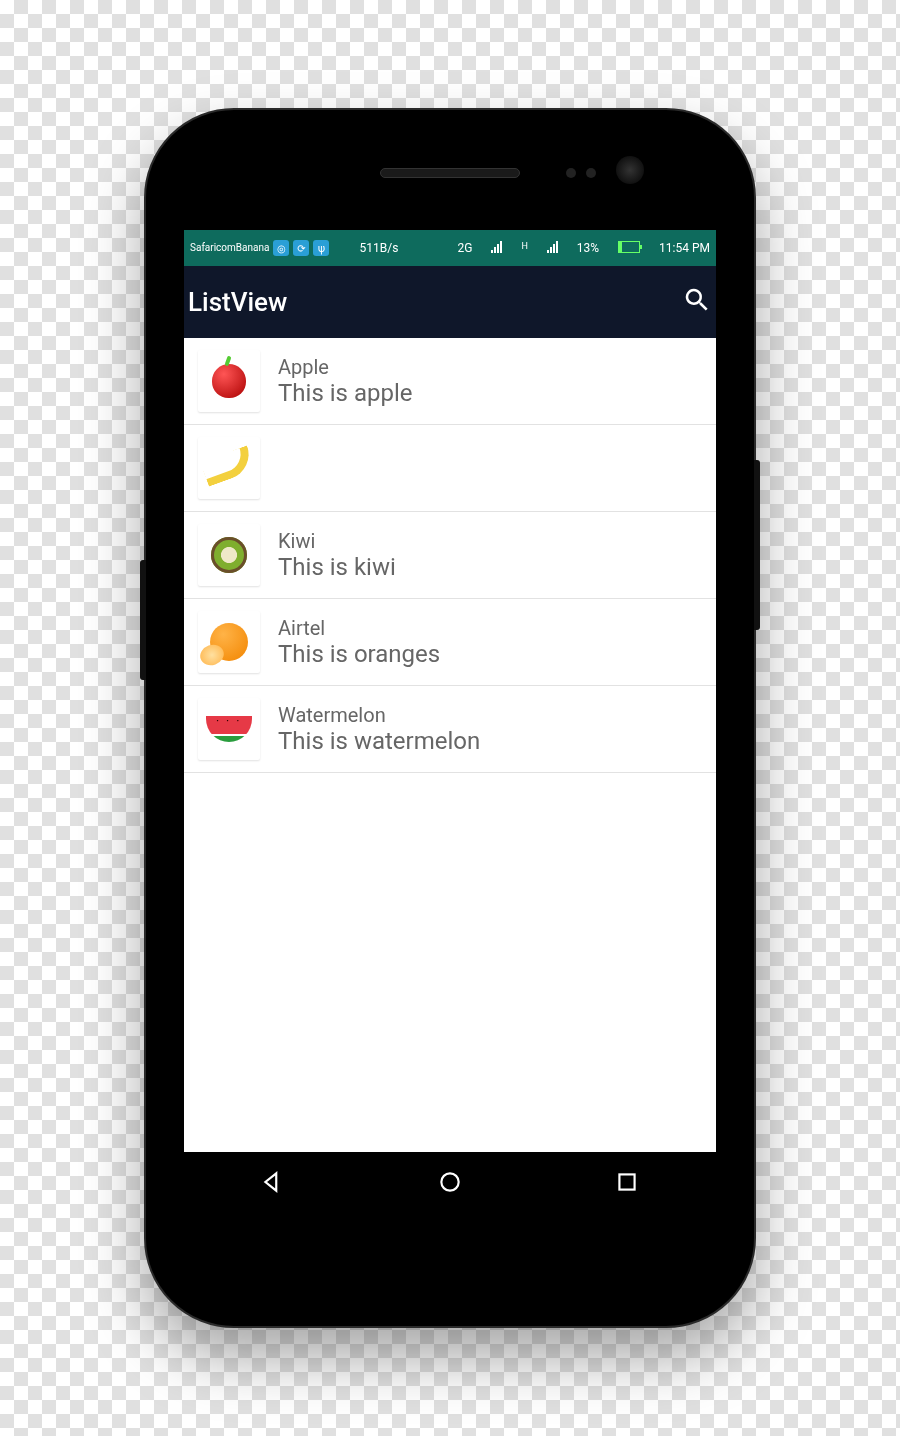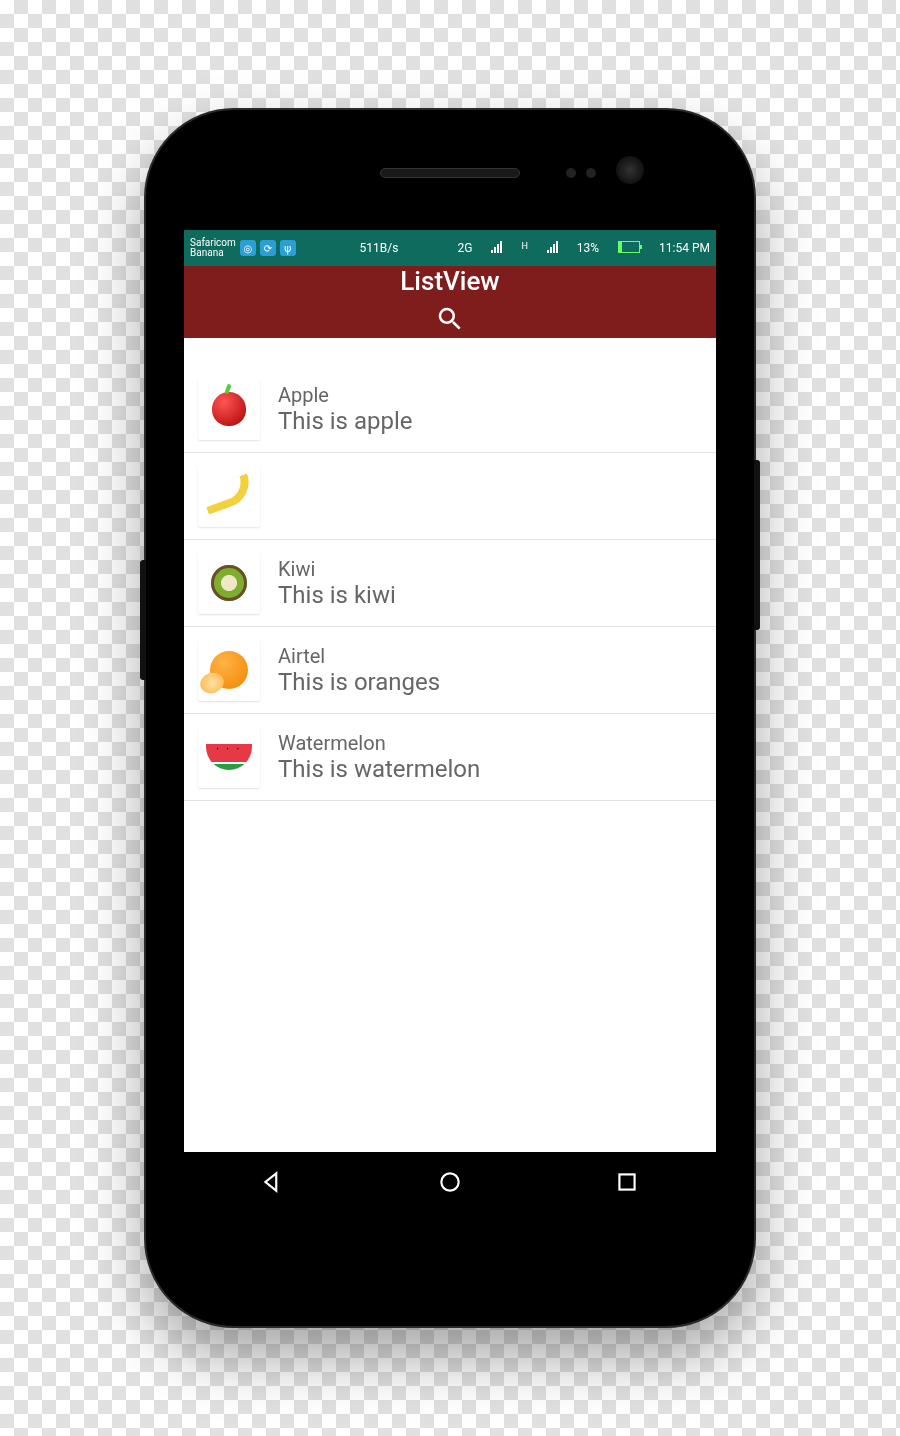--- a/index.html
+++ b/index.html
@@ -57,50 +57,49 @@
       height: 36px;
       background: #0e6b5d;
       color: #fff;
       display: flex;
       align-items: center;
       font-size: 13px;
       padding: 0 6px;
       gap: 6px;
     }
     .status .left { display:flex; align-items:center; gap:4px; }
-    .status .carriers { display:flex; flex-direction:column; line-height:1; font-size:10px; }
+    .status .carriers { display:flex; line-height:1; font-size:10px; }
     .status .chip {
       width:16px; height:16px; background:#2a9fd6; border-radius:3px;
       display:flex; align-items:center; justify-content:center; font-size:10px;
     }
     .status .right { margin-left:auto; display:flex; align-items:flex-start; gap:19px; font-size:12px; }
     .bars { display:flex; align-items:flex-end; gap:1px; height:12px; }
     .bars span{ width:2px; background:#fff; }
     .bars span:nth-child(1){height:3px} .bars span:nth-child(2){height:6px}
     .bars span:nth-child(3){height:9px} .bars span:nth-child(4){height:12px}
     .batt { width:22px; height:12px; border:1px solid #6f6; position:relative; }
     .batt:after{content:"";position:absolute;right:-3px;top:3px;width:2px;height:4px;background:#6f6;}
     .batt .fill{ height:100%; width:14%; background:#6f6; }
 
     
     .appbar {
       height: 72px;
-      background: #7f1d1d;
+      background: #0f172a;
       display:flex; align-items:center;
       padding: 0 4px;
       color:#fff;
-      flex-direction:column;
     }
     .appbar .title { font-size: 26px; font-weight:500; }
     .appbar .spacer { flex:1; }
     .search-icon svg { width:30px; height:30px; fill:#fff; }
 
     
     .content { flex:1; background:#fff; overflow:hidden; }
-    .list { display:flex; flex-direction:column;margin-top:28px; }
+    .list { display:flex; flex-direction:column; }
     .row {
       display:flex; align-items:center;
       padding: 12px 14px;
       border-bottom: 1px solid #e2e2e2;
       gap: 18px;
     }
     .thumb {
       width:62px; height:62px; background:#fff; border-radius:2px;
       box-shadow: 0 1px 2px rgba(0,0,0,.12);
       display:flex; align-items:center; justify-content:center;

